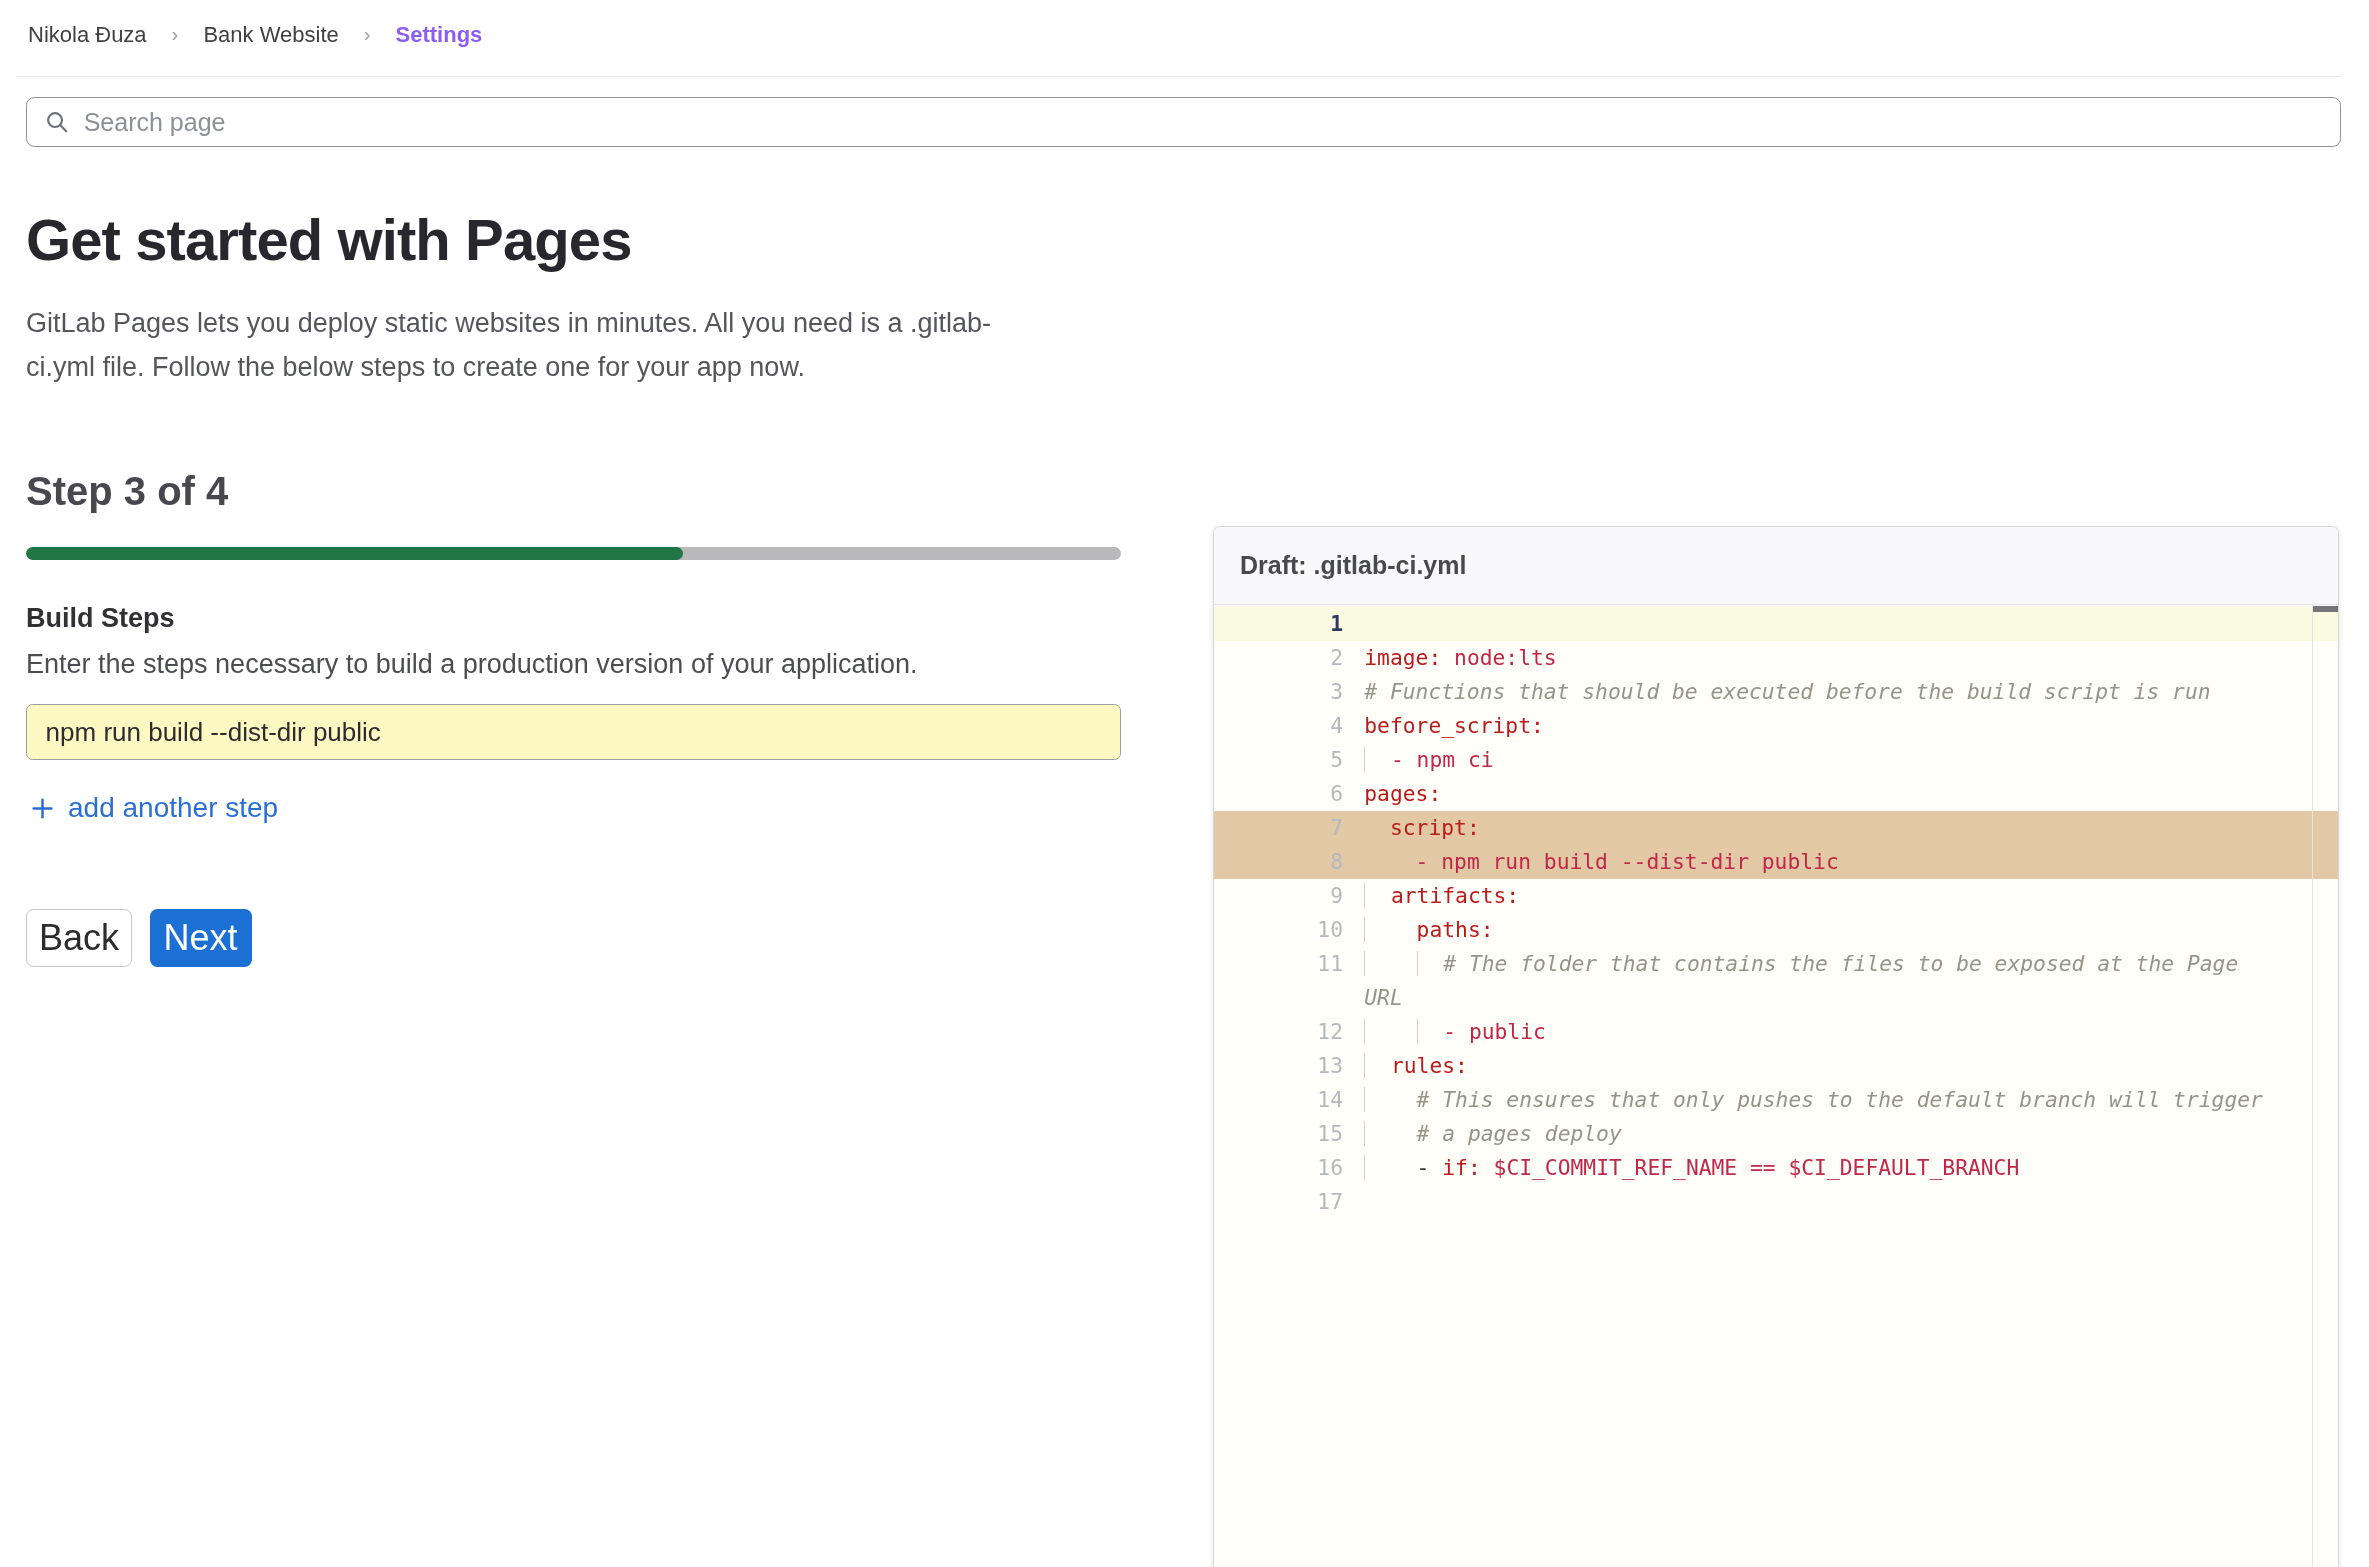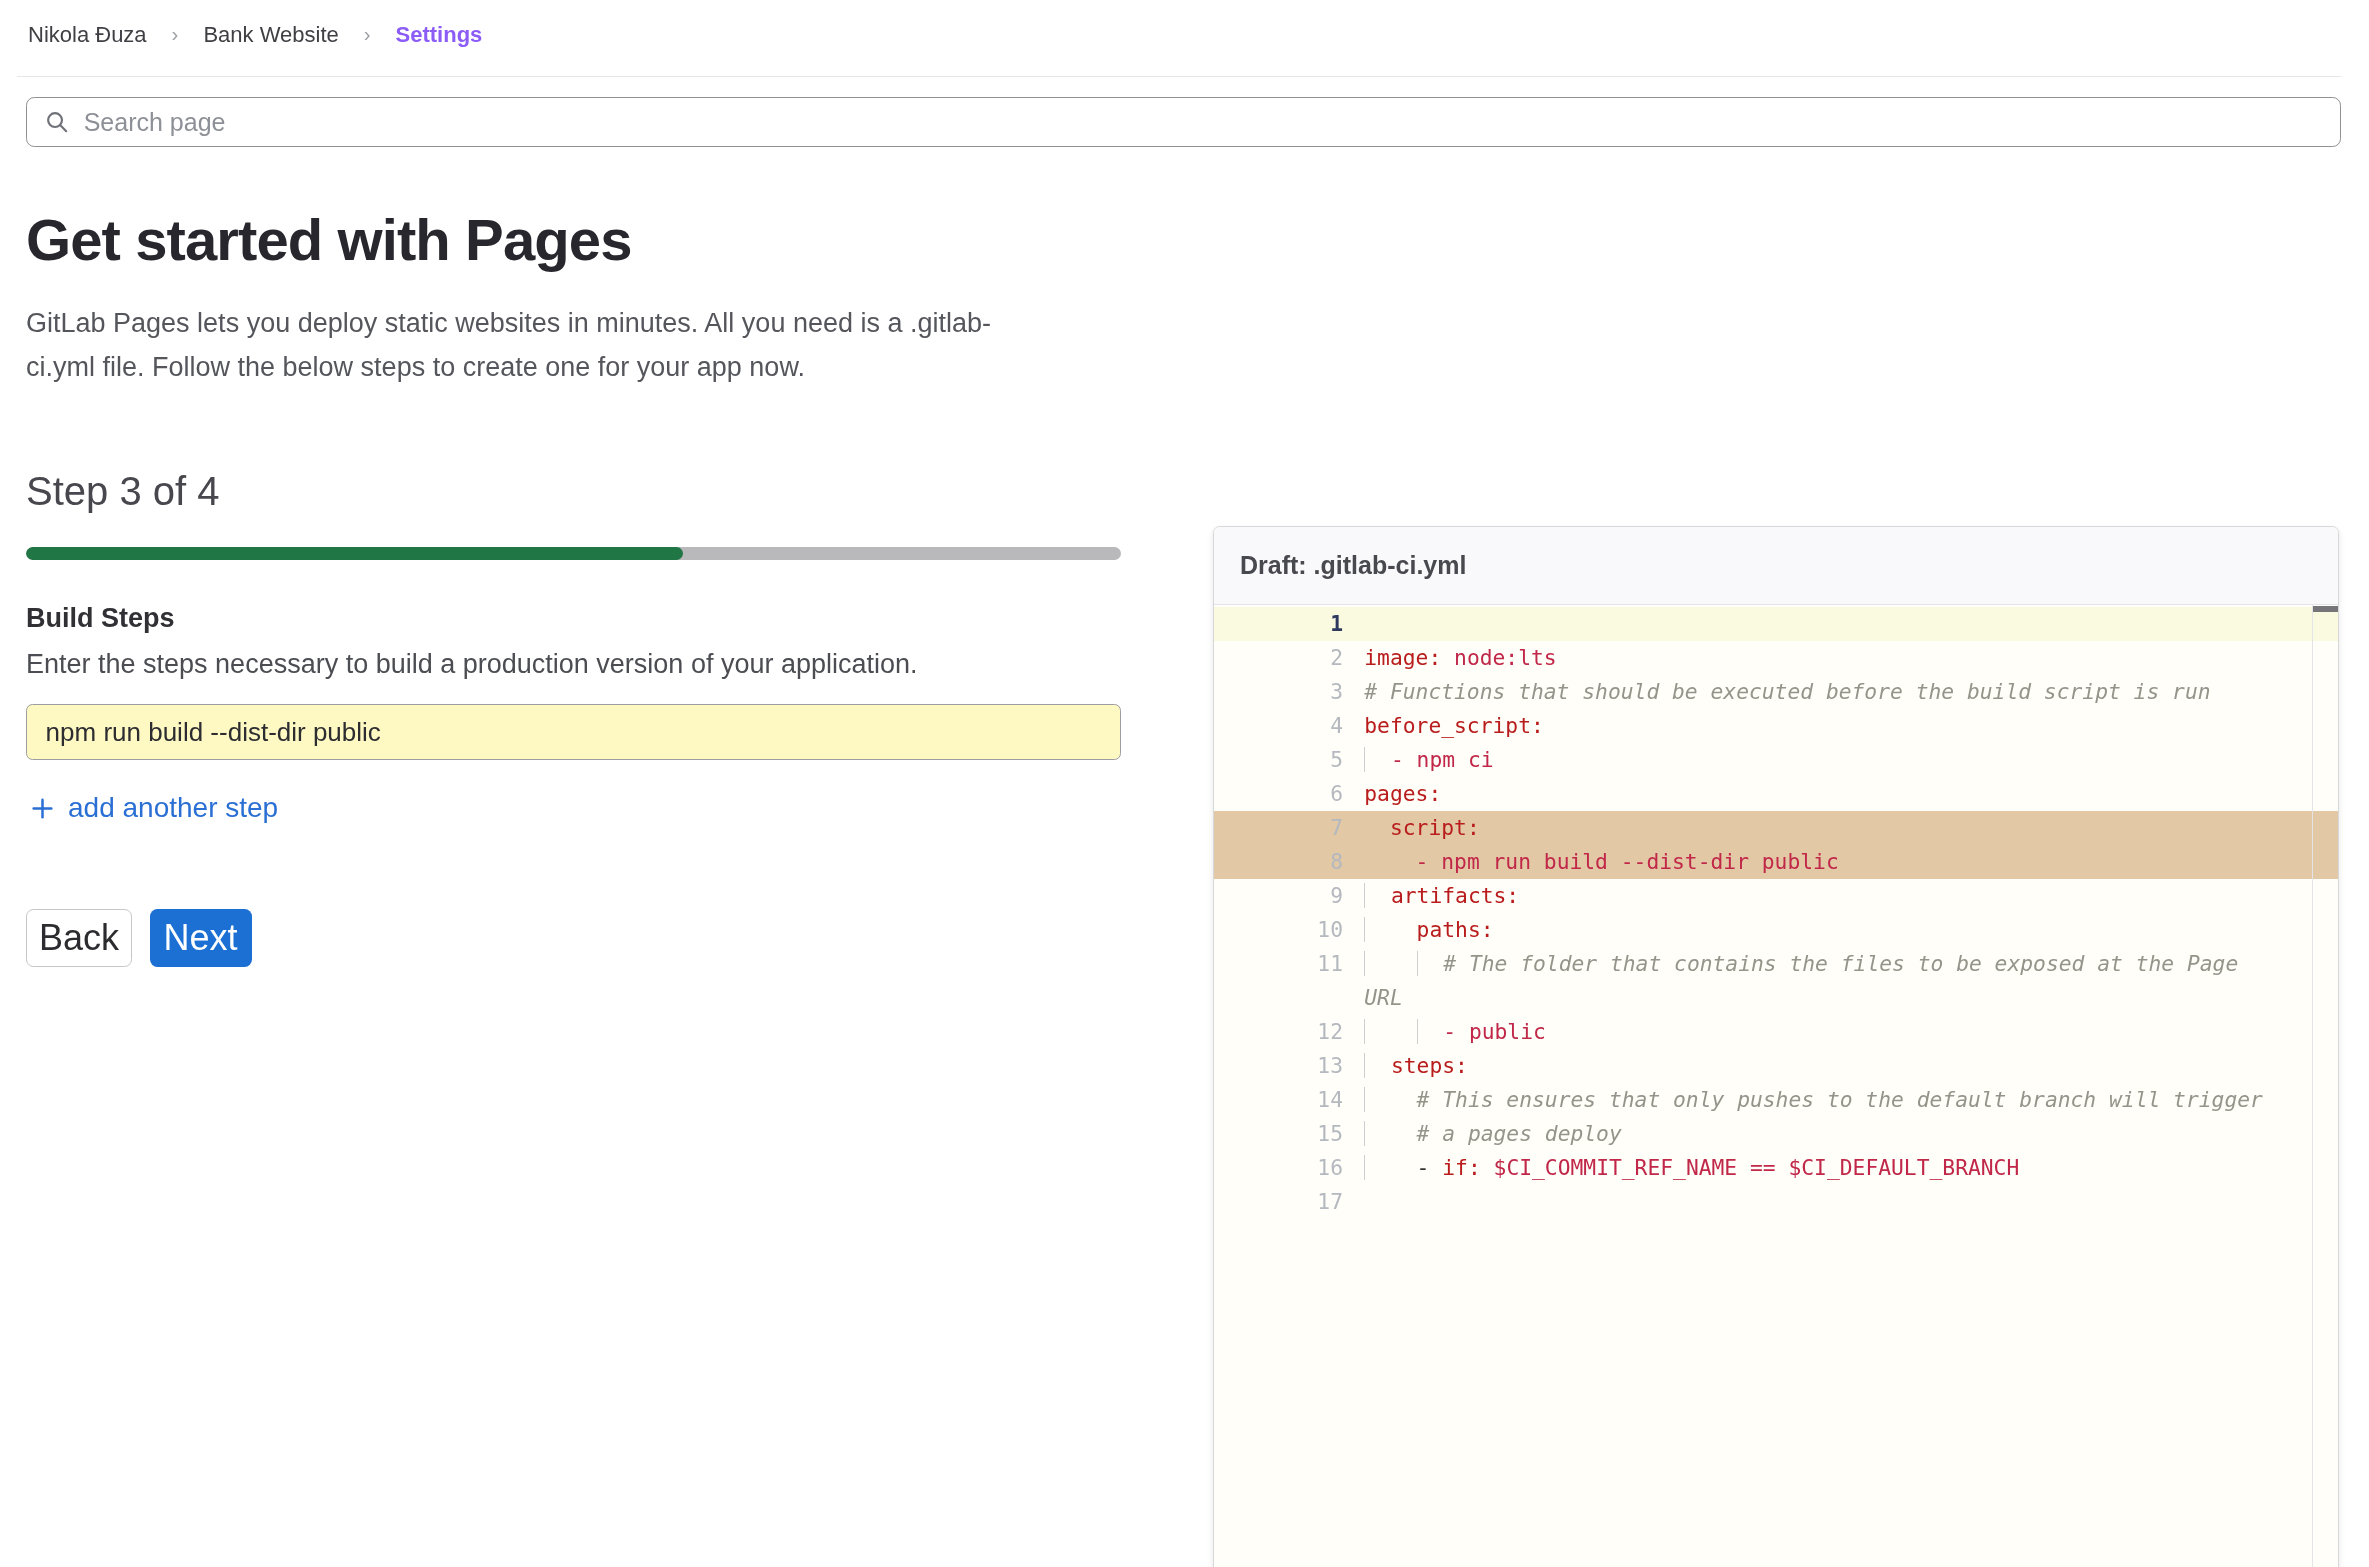--- a/index.html
+++ b/index.html
@@ -21,21 +21,21 @@
   }
   .searchbar svg{flex:none;}
   .search-input{
     border:none;outline:none;flex:1;font-size:25px;color:#2b2b30;background:transparent;
     font-family:"Liberation Sans", sans-serif;height:100%;
   }
   .search-input::placeholder{color:#8d9096;}
   
   .page-title{margin:59px 0 0 26px;font-size:58px;font-weight:800;letter-spacing:-0.9px;color:#28272d;}
   .page-desc{margin:28px 0 0 26px;width:1020px;font-size:27px;line-height:44px;color:#55565c;}
-  .step-title{margin:80px 0 0 26px;font-size:40px;font-weight:400;color:#47474d;}
+  .step-title{margin:80px 0 0 26px;font-size:40px;font-weight:700;color:#47474d;}
   
   .progress-track{margin:33px 0 0 26px;width:1095px;height:13px;border-radius:7.4px;background:#b9b9bc;overflow:hidden;}
   .progress-fill{height:100%;border-radius:7.4px;background:#217645;}
   
   .field-label{margin:43px 0 0 26px;font-size:27px;font-weight:700;color:#303035;}
   .field-desc{margin:15px 0 0 26px;font-size:27px;color:#4c4d52;}
   .step-input{
     margin:24px 0 0 26px;display:block;width:1095px;height:56px;box-sizing:border-box;
     border:1.9px solid #9d9da1;border-radius:6.5px;padding:0 18.6px;font-size:26px;color:#2c2c31;
     font-family:"Liberation Sans", sans-serif;outline:none;background:#fef9c3;
@@ -184,21 +184,21 @@
         <div class="code-row">
           <div class="ln"></div>
           <div class="lc"><span class="tk-comment">URL</span></div>
         </div>
         <div class="code-row">
           <div class="ln">12</div>
           <div class="lc"><span class="tk-guide">  </span><span class="tk-plain">  </span><span class="tk-guide">  </span><span class="tk-str">- public</span></div>
         </div>
         <div class="code-row">
           <div class="ln">13</div>
-          <div class="lc"><span class="tk-guide">  </span><span class="tk-key">steps:</span></div>
+          <div class="lc"><span class="tk-guide">  </span><span class="tk-key">rules:</span></div>
         </div>
         <div class="code-row">
           <div class="ln">14</div>
           <div class="lc"><span class="tk-guide">  </span><span class="tk-plain">  </span><span class="tk-comment"># This ensures that only pushes to the default branch will trigger</span></div>
         </div>
         <div class="code-row">
           <div class="ln">15</div>
           <div class="lc"><span class="tk-guide">  </span><span class="tk-plain">  </span><span class="tk-comment"># a pages deploy</span></div>
         </div>
         <div class="code-row">

